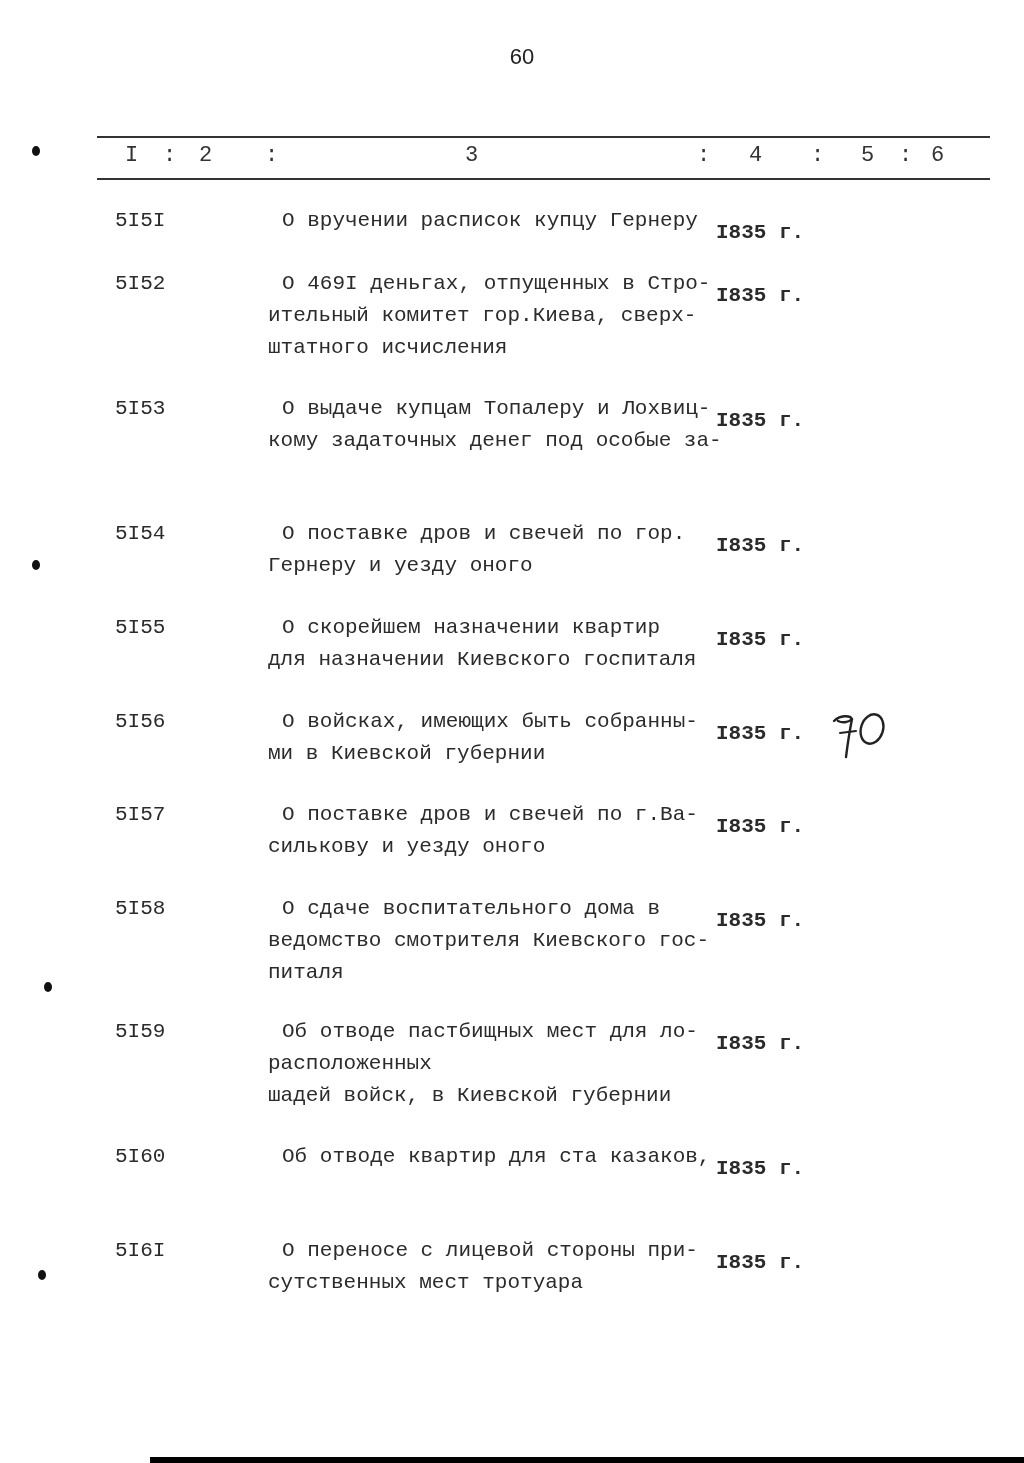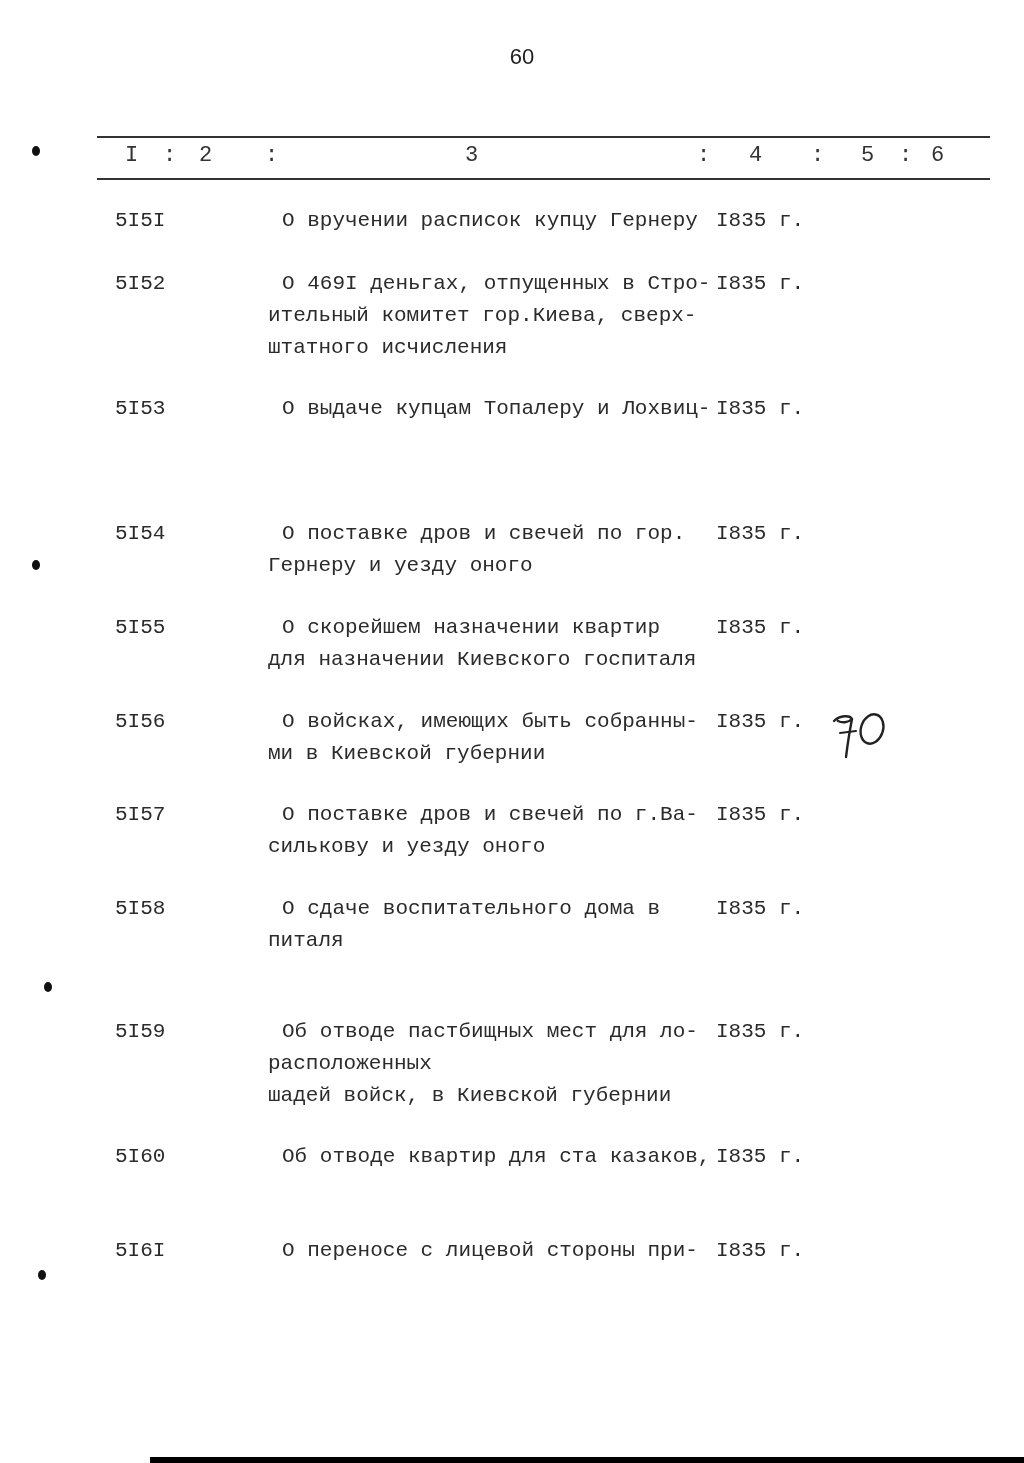--- a/index.html
+++ b/index.html
@@ -66,22 +66,23 @@
       top: 0;
       width: 450px;
     }
     .entry .title .line {
       display: block;
       white-space: pre;
     }
     .entry .year {
       position: absolute;
       left: 716px;
-      top: 0;
+      top: 12px;
       white-space: pre;
+      font-weight: bold;
     }
     .sheet-mark {
       position: absolute;
       left: 828px;
       top: 707px;
       width: 64px;
       height: 56px;
     }
     .punch-hole {
       position: absolute;
@@ -136,20 +137,21 @@
       <span class="line">ительный комитет гор.Киева, сверх-</span>
       <span class="line">штатного исчисления</span>
     </div>
     <span class="year">I835 г.</span>
   </div>
 
   <div class="entry" style="top:393px">
     <span class="num">5I53</span>
     <div class="title">
       <span class="line" style="padding-left:14px">О выдаче купцам Топалеру и Лохвиц-</span>
+      <span class="line">кому задаточных денег под особые за-</span>
     </div>
     <span class="year">I835 г.</span>
   </div>
 
   <div class="entry" style="top:518px">
     <span class="num">5I54</span>
     <div class="title">
       <span class="line" style="padding-left:14px">О поставке дров и свечей по гор.</span>
       <span class="line">Гернеру и уезду оного</span>
     </div>
@@ -180,20 +182,21 @@
       <span class="line" style="padding-left:14px">О поставке дров и свечей по г.Ва-</span>
       <span class="line">силькову и уезду оного</span>
     </div>
     <span class="year">I835 г.</span>
   </div>
 
   <div class="entry" style="top:893px">
     <span class="num">5I58</span>
     <div class="title">
       <span class="line" style="padding-left:14px">О сдаче воспитательного дома в</span>
+      <span class="line">ведомство смотрителя Киевского гос-</span>
       <span class="line">питаля</span>
     </div>
     <span class="year">I835 г.</span>
   </div>
 
   <div class="entry" style="top:1016px">
     <span class="num">5I59</span>
     <div class="title">
       <span class="line" style="padding-left:14px">Об отводе пастбищных мест для ло-</span>
       <span class="line">расположенных</span>
@@ -207,20 +210,21 @@
     <div class="title">
       <span class="line" style="padding-left:14px">Об отводе квартир для ста казаков,</span>
     </div>
     <span class="year">I835 г.</span>
   </div>
 
   <div class="entry" style="top:1235px">
     <span class="num">5I6I</span>
     <div class="title">
       <span class="line" style="padding-left:14px">О переносе с лицевой стороны при-</span>
+      <span class="line">сутственных мест тротуара</span>
     </div>
     <span class="year">I835 г.</span>
   </div>
 </div>
 
 <svg class="sheet-mark" viewBox="0 0 64 56">
   <path d="M6 14 C12 8, 22 8, 24 12 C20 16, 14 16, 10 14 M24 12 C22 22, 20 34, 18 50" fill="none" stroke="#222" stroke-width="2.4" stroke-linecap="round"></path>
   <path d="M12 26 L28 24" fill="none" stroke="#222" stroke-width="2" stroke-linecap="round"></path>
   <ellipse cx="44" cy="22" rx="11" ry="15" transform="rotate(18 44 22)" fill="none" stroke="#222" stroke-width="2.4"></ellipse>
 </svg>

